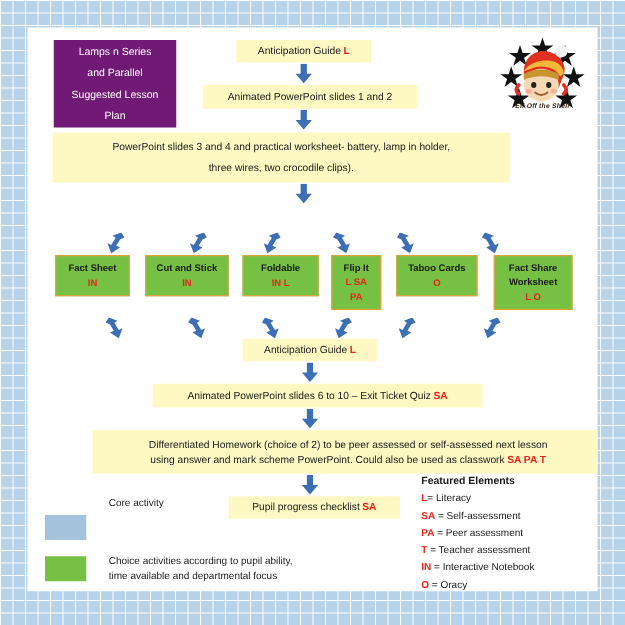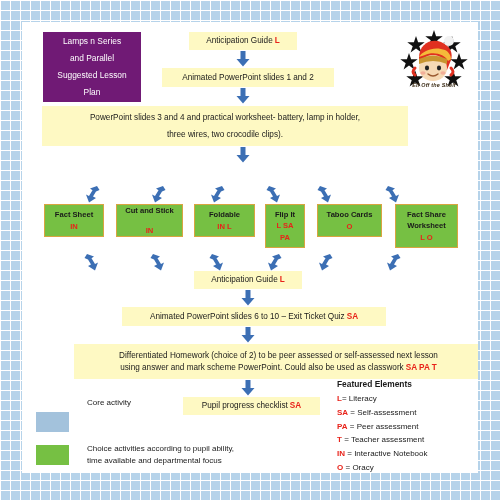--- a/index.html
+++ b/index.html
@@ -250,21 +250,21 @@
       <svg width="16" height="17" viewBox="0 0 16 17">
           <path d="M3,0 L0.5,4 L4,5.5 L7,10.5 L4,12 L11,16.5 L14,8.5 L11,10 L7.5,4.2 L10,2.6 Z" fill="#3c6fb4"></path>
         </svg>
     </div>
 
     <div class="node choice" style="left:22px; top:182px; width:60px; height:33px;">
       <span>Fact Sheet</span>
       <span class="tag">IN</span>
     </div>
 
-    <div class="node choice" style="left:94px; top:182px; width:67px; height:33px;justify-content:space-between;">
+    <div class="node choice" style="left:94px; top:182px; width:67px; height:33px;">
       <span>Cut and Stick</span>
       <span class="tag">IN</span>
     </div>
 
     <div class="node choice" style="left:172px; top:182px; width:61px; height:33px;">
       <span>Foldable</span>
       <span class="tag">IN L</span>
     </div>
 
     <div class="node choice" style="left:243px; top:182px; width:40px; height:44px;">

